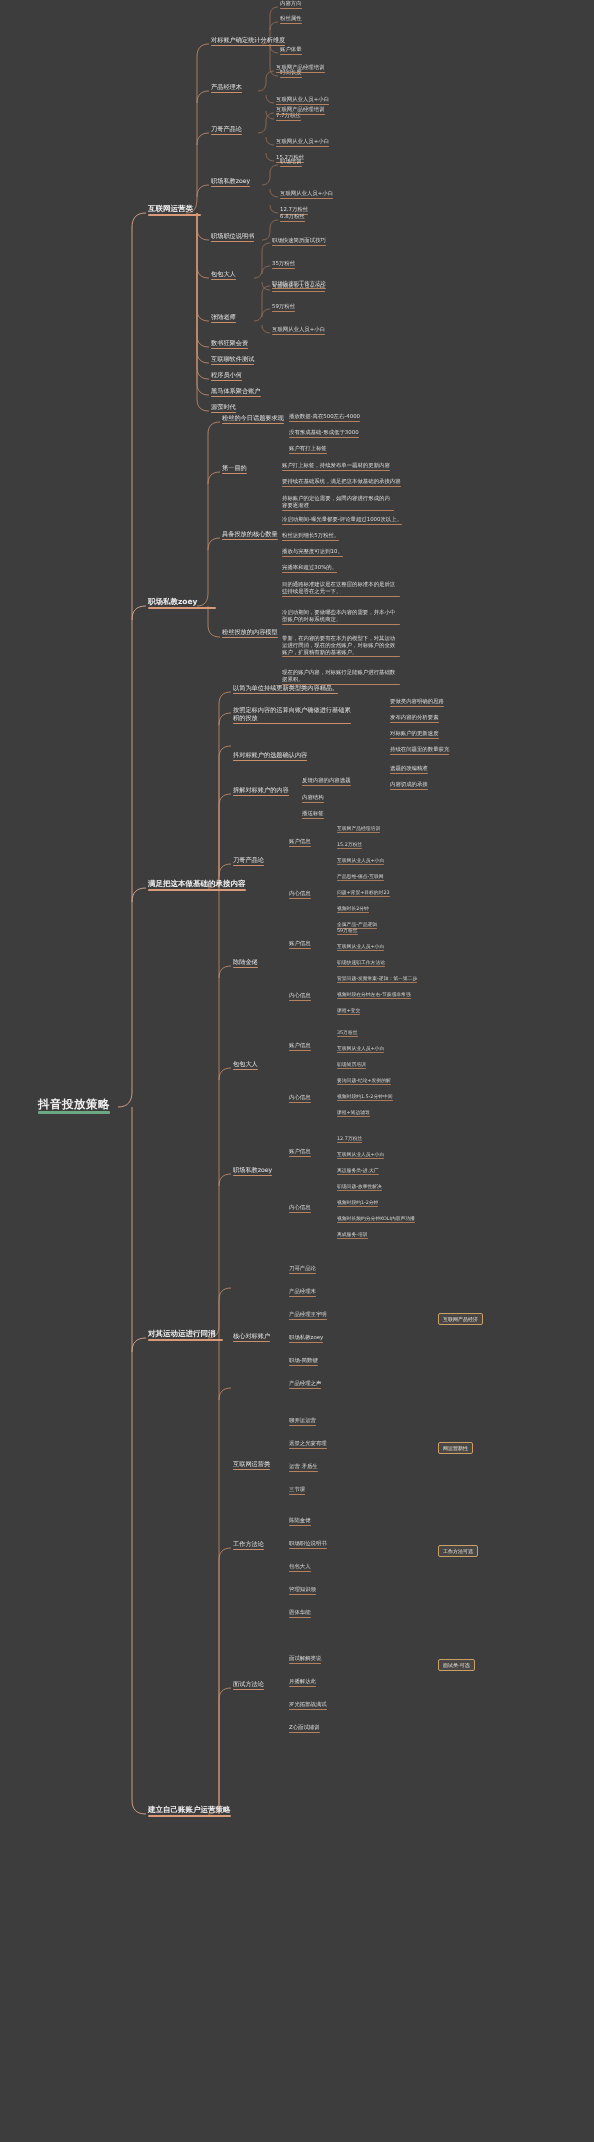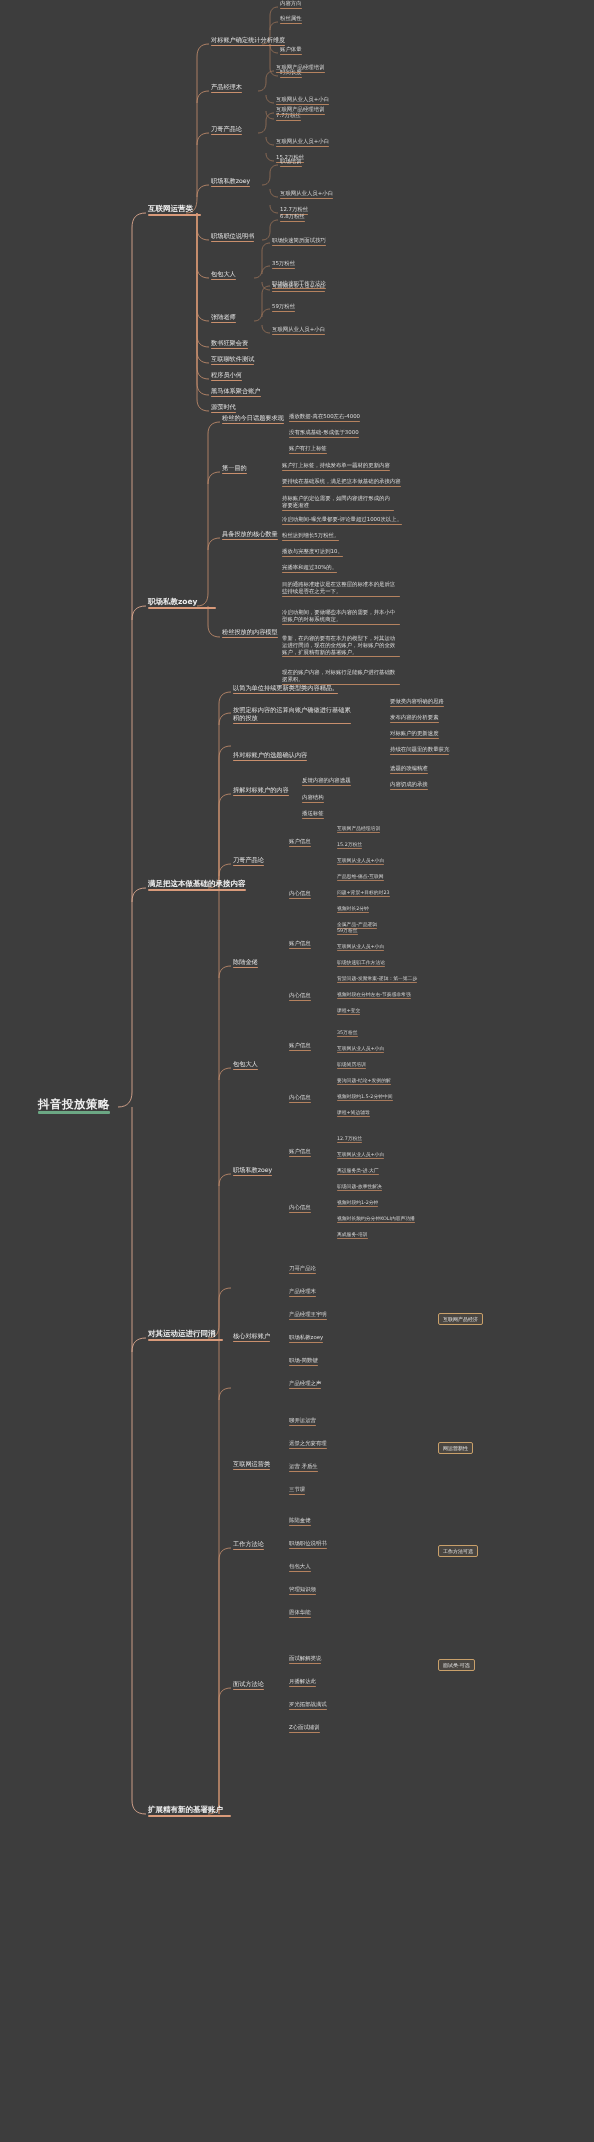--- a/index.html
+++ b/index.html
@@ -585,21 +585,21 @@
   <div class="node l4" style="left:335px;top:1215px;">
     <span class="txt">视频时长频约分分钟KOLI内容声功播</span>
       <span class="ul" style="width: 77.9062px;"></span>
     </div>
   <div class="node l4" style="left:335px;top:1231px;">
     <span class="txt">离成服务-培训</span>
       <span class="ul" style="width: 30.5156px;"></span>
     </div>
 
   <div class="node l1" style="left:146px;top:1805px;">
-    <span class="txt">扩展精有新的基署账户</span>
+    <span class="txt">建立自己账账户运营策略</span>
     <span class="ul" style="width: 82.5px;"></span>
   </div>
 
   <div class="node l2" style="left:231px;top:1332px;">
     <span class="txt">核心对标账户</span>
       <span class="ul" style="width: 37.125px;"></span>
     </div>
   <div class="boxed" style="left:438px;top:1313px;">
     <span>互联网产品经济</span></div>
   <div class="node l3" style="left:287px;top:1265px;">

